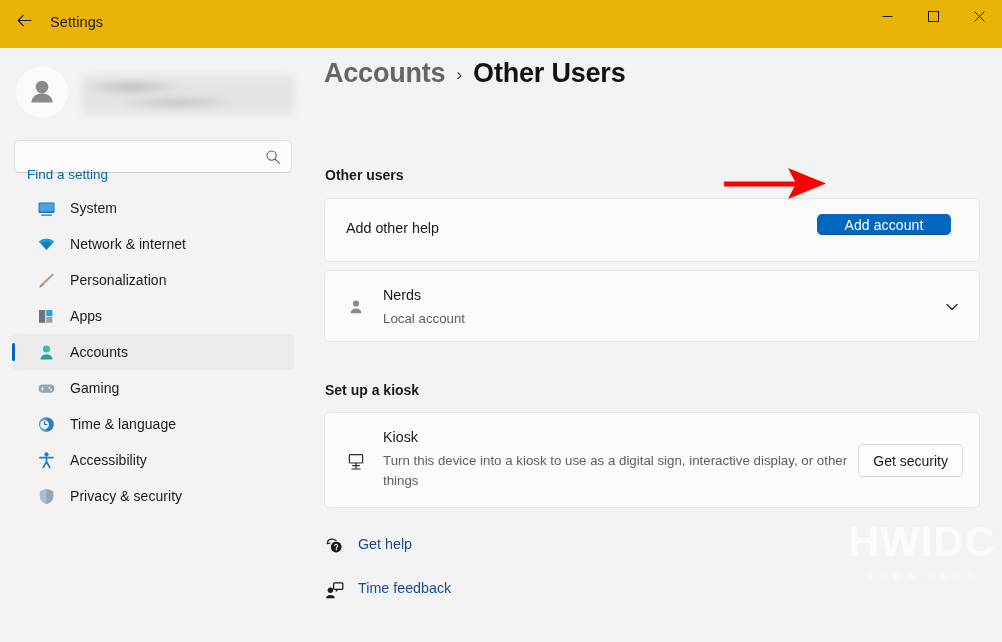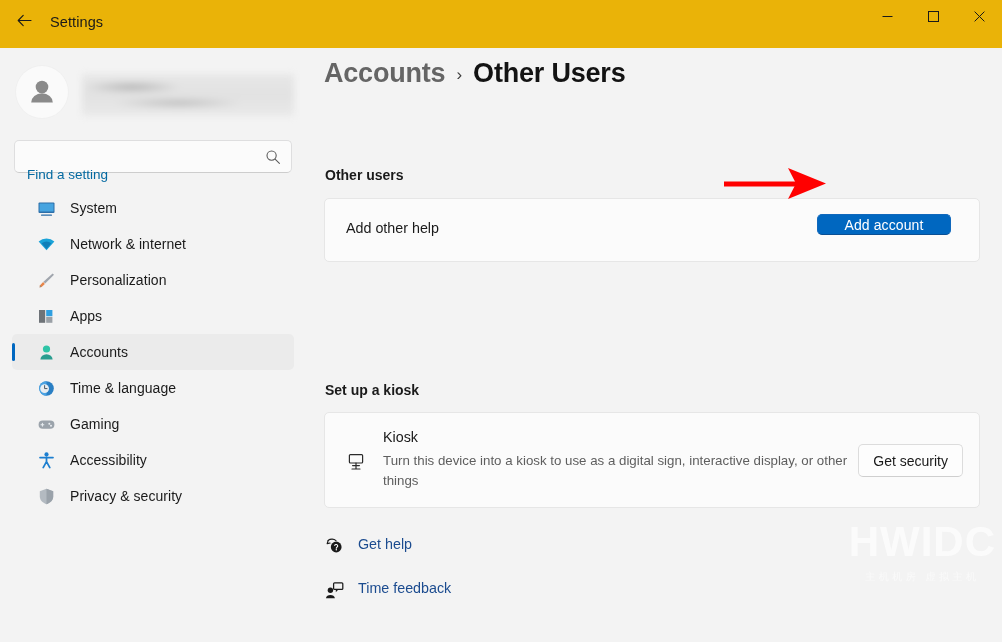--- a/index.html
+++ b/index.html
@@ -357,46 +357,46 @@
             <path d="M3.4 16.6 a6.1 5.4 0 0 1 12.2 0 Z" fill="#2a9d8f"></path>
           </svg>
         </span>
         <span class="nav-label">Accounts</span>
       </div>
 
       <div class="nav-item">
 
         <span class="nav-ico">
           <svg width="19" height="19" viewBox="0 0 19 19">
+            <rect x="1.6" y="5.6" width="15.8" height="8.2" rx="4.1" fill="#9ba3ab"></rect>
+            <path d="M5.4 8.3 V11.1 M4 9.7 H6.8" stroke="#e9edf1" stroke-width="1.1" stroke-linecap="round"></path>
+            <circle cx="12.3" cy="8.8" r="1" fill="#e9edf1"></circle>
+            <circle cx="14" cy="10.8" r="1" fill="#e9edf1"></circle>
+          </svg>
+        </span>
+        <span class="nav-label">Gaming</span>
+      </div>
+
+      <div class="nav-item">
+
+        <span class="nav-ico">
+          <svg width="19" height="19" viewBox="0 0 19 19">
             <circle cx="9.5" cy="9.5" r="7.3" fill="#2a7fc4"></circle>
             <path d="M9.5 2.2 a7.3 7.3 0 0 0 0 14.6 Z" fill="#4ba3e3"></path>
             <circle cx="7.6" cy="9.6" r="4.4" fill="#e9eef2"></circle>
             <path d="M7.6 6.6 V9.6 H10" stroke="#4a5560" stroke-width="1" fill="none" stroke-linecap="round"></path>
           </svg>
         </span>
         <span class="nav-label">Time &amp; language</span>
       </div>
 
       <div class="nav-item">
 
         <span class="nav-ico">
           <svg width="19" height="19" viewBox="0 0 19 19">
-            <rect x="1.6" y="5.6" width="15.8" height="8.2" rx="4.1" fill="#9ba3ab"></rect>
-            <path d="M5.4 8.3 V11.1 M4 9.7 H6.8" stroke="#e9edf1" stroke-width="1.1" stroke-linecap="round"></path>
-            <circle cx="12.3" cy="8.8" r="1" fill="#e9edf1"></circle>
-            <circle cx="14" cy="10.8" r="1" fill="#e9edf1"></circle>
-          </svg>
-        </span>
-        <span class="nav-label">Gaming</span>
-      </div>
-
-      <div class="nav-item">
-
-        <span class="nav-ico">
-          <svg width="19" height="19" viewBox="0 0 19 19">
             <circle cx="9.5" cy="3.4" r="2.1" fill="#1d7fd0"></circle>
             <path d="M3 6.6 H16 M9.5 6.2 V11 M9.5 10.6 L6.2 16.6 M9.5 10.6 L12.8 16.6" stroke="#1d7fd0" stroke-width="1.75" stroke-linecap="round" fill="none"></path>
           </svg>
         </span>
         <span class="nav-label">Accessibility</span>
       </div>
 
       <div class="nav-item">
 
         <span class="nav-ico">
@@ -420,20 +420,33 @@
       <span class="bc-current">Other Users</span>
     </div>
 
     <div class="section-head" id="sec-other">Other users</div>
 
     <div class="card" id="card-add">
       <span class="add-label">Add other help</span>
       <div class="btn-accent">Add account</div>
     </div>
 
+    <div class="card" id="card-user">
+      <span class="uicon">
+        <svg width="18" height="18" viewBox="0 0 18 18">
+          <circle cx="9" cy="5.6" r="3.1" fill="#8b8b8b"></circle>
+          <path d="M3.6 15.2 a5.4 4.8 0 0 1 10.8 0 Z" fill="#8b8b8b"></path>
+        </svg>
+      </span>
+      <span class="uname">Nerds</span>
+      <span class="usub">Local account</span>
+      <svg class="chev" viewBox="0 0 18 18">
+        <path d="M4 6.6 L9 11.4 L14 6.6" fill="none" stroke="#262626" stroke-width="1.35" stroke-linecap="round" stroke-linejoin="round"></path>
+      </svg>
+    </div>
 
     <div class="section-head" id="sec-kiosk">Set up a kiosk</div>
 
     <div class="card" id="card-kiosk">
       <span class="kicon">
         <svg width="20" height="20" viewBox="0 0 20 20">
           <rect x="3.4" y="2.6" width="13.2" height="8.4" rx="1" fill="none" stroke="#2b2b2b" stroke-width="1.2"></rect>
           <path d="M10 11 V16.6 M6 17 H14 M6.6 13.6 H13.4" stroke="#2b2b2b" stroke-width="1.2" stroke-linecap="round" fill="none"></path>
         </svg>
       </span>

